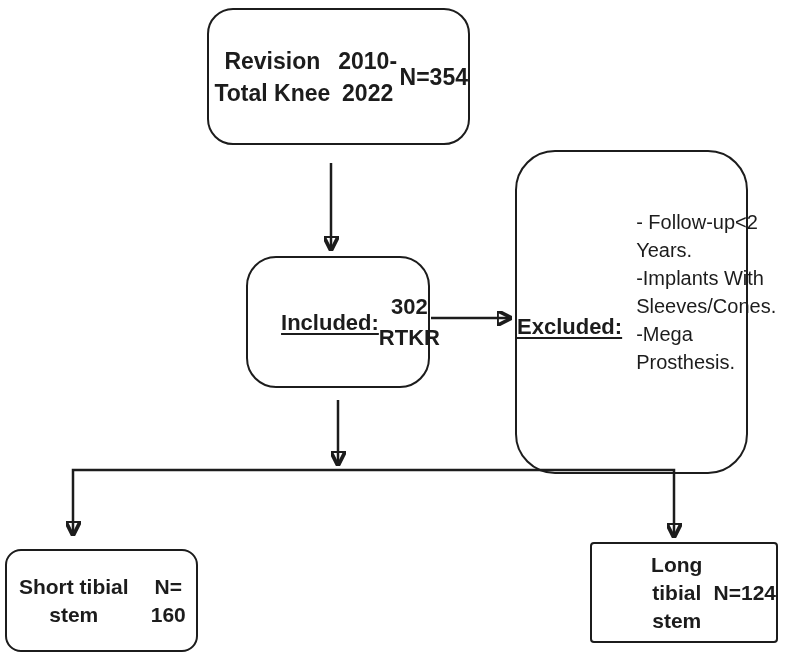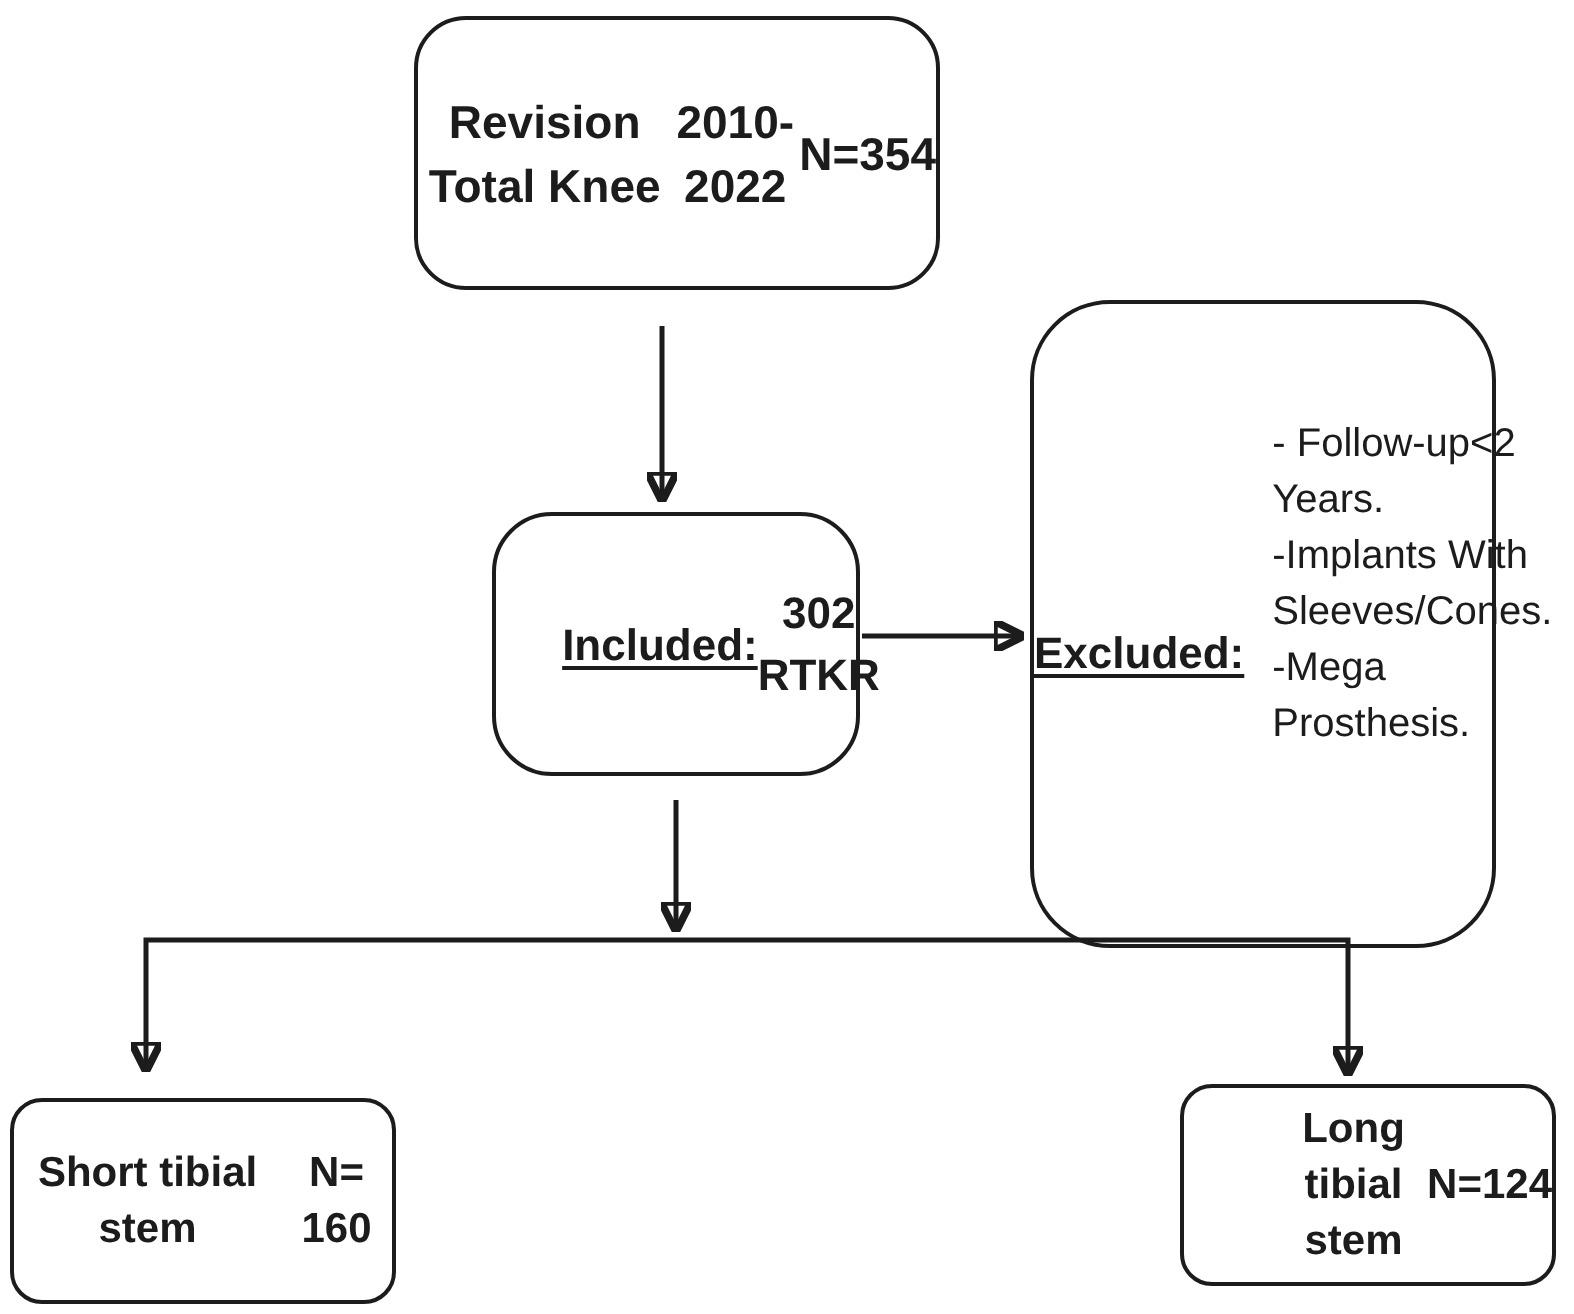--- a/index.html
+++ b/index.html
@@ -58,21 +58,21 @@
     font-size:20px;
     line-height:28px;
   }
   .box-short{
     left:5px;top:549px;width:193px;height:103px;
     border-radius:16px;
     font-size:21px;line-height:28px;
   }
   .box-long{
     left:590px;top:542px;width:188px;height:101px;
-    border-radius:16px;
+    border-radius:4px;
     font-size:21px;line-height:28px;padding-left:48px;
   }
   .underlined{
     text-decoration:underline;
     text-decoration-thickness:2px;
     text-underline-offset:3px;
     margin-left:45px;
   }
   #connectors{
     position:absolute;left:0;top:0;width:787px;height:657px;

